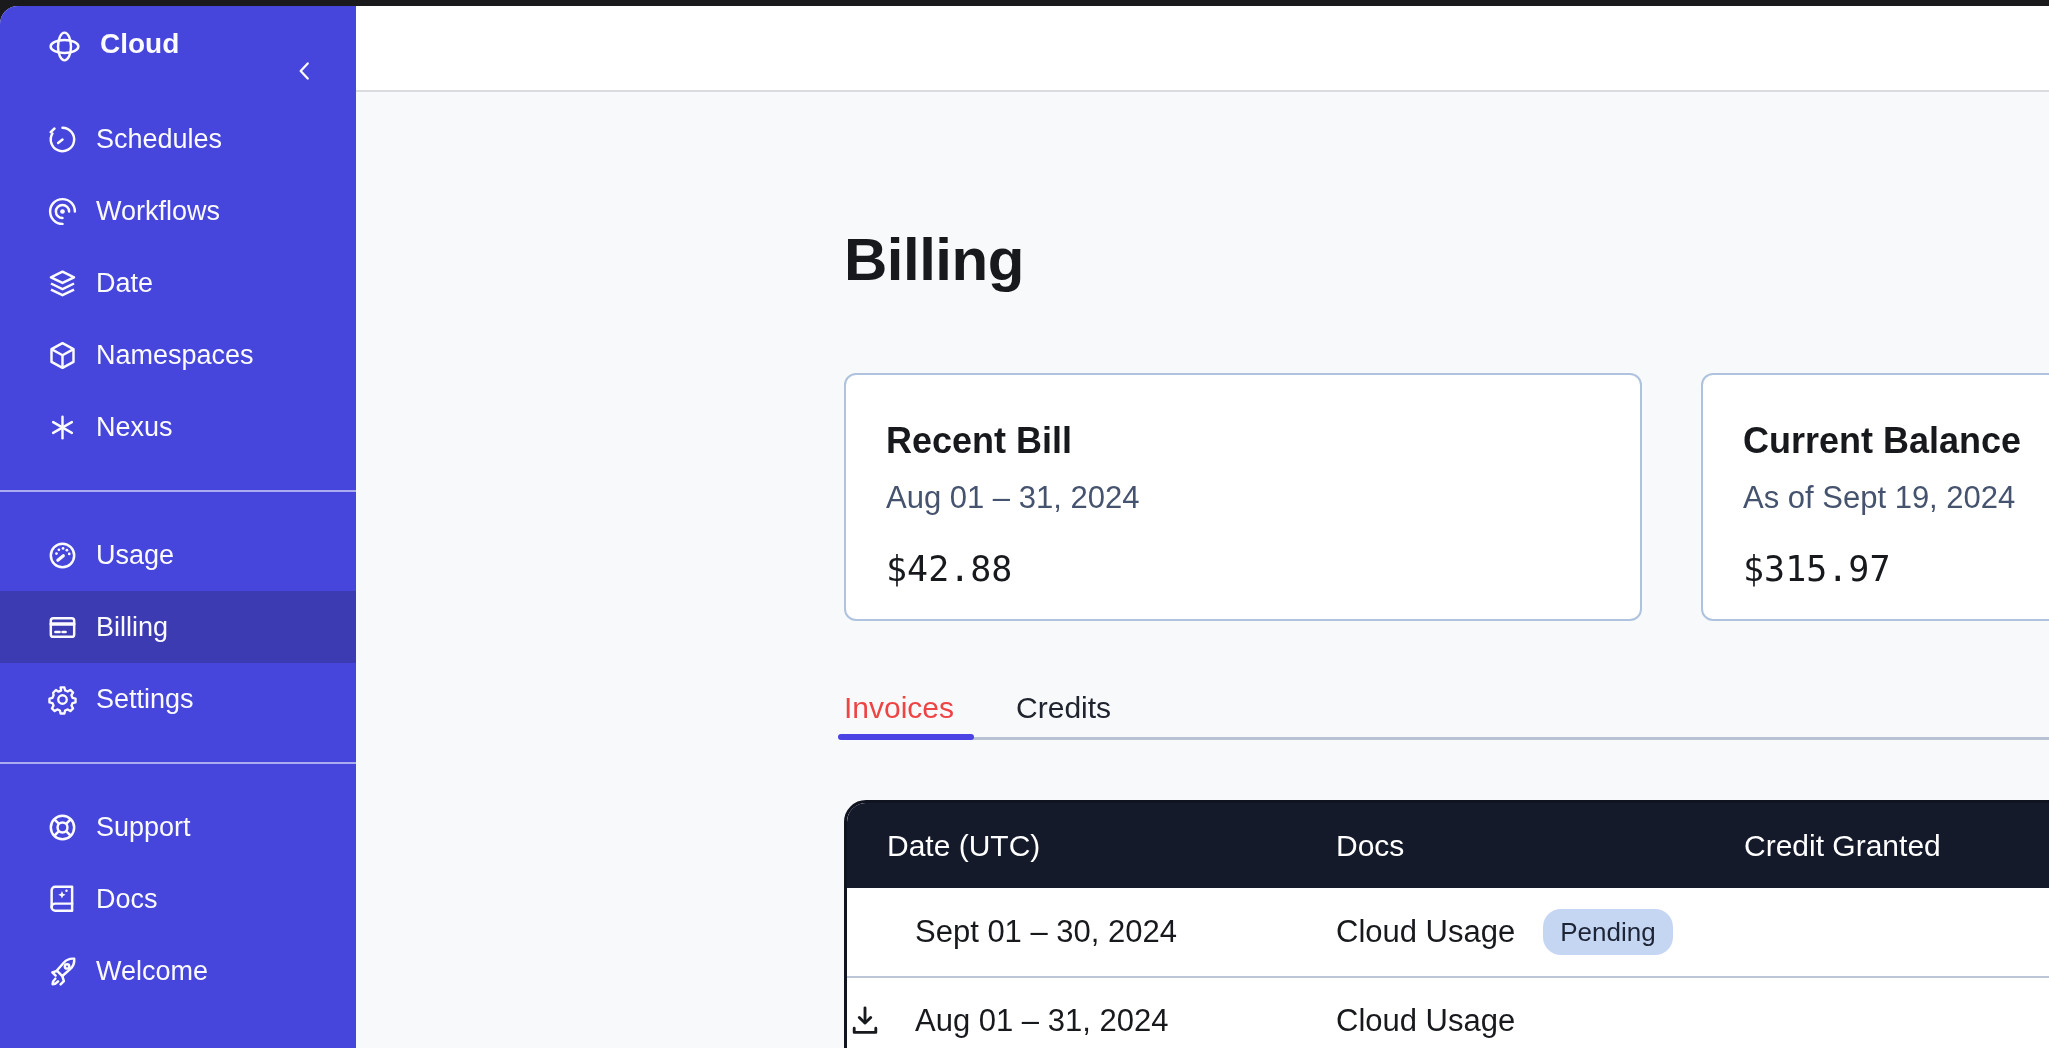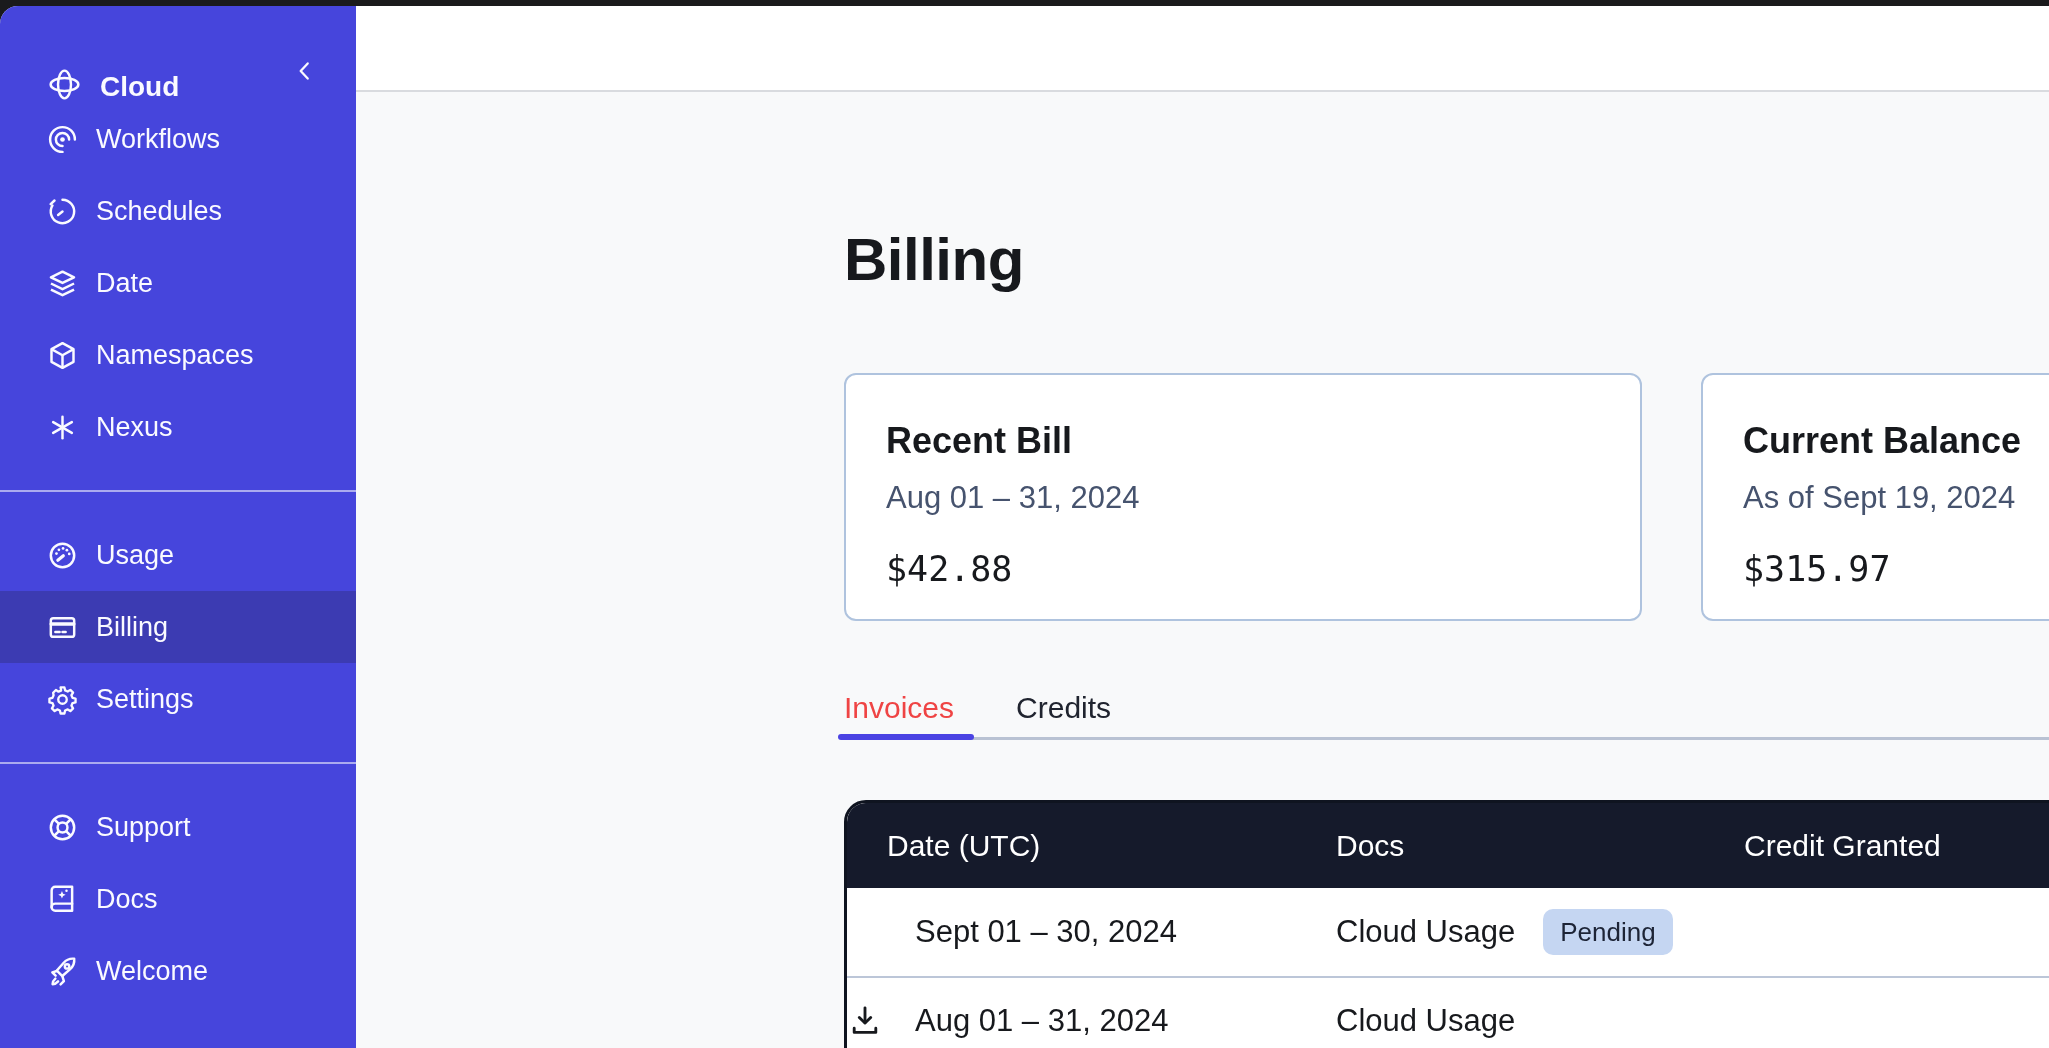--- a/index.html
+++ b/index.html
@@ -4,21 +4,21 @@
 <style>
   * { margin:0; padding:0; box-sizing:border-box; }
   html,body { width:2049px; height:1048px; overflow:hidden; }
   body { background:#1A1A1C; font-family:"Liberation Sans", sans-serif; position:relative; }
 
   .app { position:absolute; top:6px; left:0; width:2049px; height:1042px;
          border-top-left-radius:18px; overflow:hidden; display:flex; background:#F8F9FA; }
 
   
   .sidebar { width:356px; flex:none; background:#4645DC; color:#FAFAFF; position:relative; }
-  .brand-row { height:97px; display:flex; align-items:flex-end; gap:17px; padding:22px 0 0 46px; }
+  .brand-row { height:97px; display:flex; align-items:flex-start; gap:17px; padding:22px 0 0 46px; }
   .brand-label { font-size:28px; font-weight:600; }
   .collapse-btn { position:absolute; top:48px; right:36px; width:30px; height:34px;
                   display:flex; align-items:center; justify-content:center; cursor:pointer; }
   .nav-item { height:72px; display:flex; align-items:center; gap:17px; padding-left:46px;
               font-size:27px; font-weight:500; cursor:pointer; }
   .nav-item.selected { background:#3C3BB2; }
   .nav-icon { width:33px; height:33px; flex:none; display:flex; }
   .nav-icon svg, .collapse-btn svg, .brand-logo svg { width:100%; height:100%; }
   .brand-logo { width:37px; height:37px; flex:none; display:flex; }
   .side-divider { height:2px; background:rgba(255,255,255,.55); margin:27px 0; }
@@ -52,21 +52,21 @@
               border-top-left-radius:18px; }
   .th-date { padding-left:40px; }
   .t-row { height:88px; display:grid; grid-template-columns:489px 408px 1fr; align-items:center;
            font-size:31px; color:#17191D; background:#FFFFFF; }
   .t-row + .t-row { border-top:2px solid #BCC6D8; }
   .date-cell { display:flex; align-items:center; }
   .dl-slot { width:68px; flex:none; display:flex; align-items:center; }
   .dl-slot svg { width:36px; height:36px; }
   .type-cell { display:flex; align-items:center; }
   .badge { margin-left:28px; background:#C5D6F2; color:#1D2436; font-size:26px; font-weight:500;
-           padding:7px 17px; border-radius:10px; line-height:32px; }
+           padding:7px 17px; border-radius:18px; line-height:32px; }
 </style>
 </head>
 <body>
 
 <div class="app">
 
   <nav class="sidebar">
     <div class="brand-row">
       <span class="brand-logo">
         <svg viewBox="0 0 24 24" fill="none" stroke="currentColor" stroke-width="1.6">
@@ -80,36 +80,36 @@
       <span style="display:flex;width:26px;height:30px;">
         <svg viewBox="0 0 24 24" fill="none" stroke="currentColor" stroke-width="2.1" stroke-linecap="round" stroke-linejoin="round">
           <path d="M14.5 5L8 12l6.5 7"></path>
         </svg>
       </span>
     </div>
 
     <div class="nav-item">
       <span class="nav-icon">
         <svg viewBox="0 0 24 24" fill="none" stroke="currentColor" stroke-width="1.8" stroke-linecap="round">
+          <path d="M12 3.5a8.5 8.5 0 1 1-7.3 4.1"></path>
+            <path d="M3.4 6.6L6.2 4"></path>
+            <path d="M12 12l-3.2 2.5"></path>
+        </svg>
+      </span>
+      <span>Schedules</span>
+    </div>
+    <div class="nav-item">
+      <span class="nav-icon">
+        <svg viewBox="0 0 24 24" fill="none" stroke="currentColor" stroke-width="1.8" stroke-linecap="round">
           <path d="M21 12a9 9 0 1 0-9 9"></path>
             <path d="M16.8 12A4.8 4.8 0 1 0 12 16.8"></path>
           <circle cx="12" cy="12" r="1.7" fill="currentColor" stroke="none"></circle>
         </svg>
       </span>
       <span>Workflows</span>
-    </div>
-    <div class="nav-item">
-      <span class="nav-icon">
-        <svg viewBox="0 0 24 24" fill="none" stroke="currentColor" stroke-width="1.8" stroke-linecap="round">
-          <path d="M12 3.5a8.5 8.5 0 1 1-7.3 4.1"></path>
-            <path d="M3.4 6.6L6.2 4"></path>
-            <path d="M12 12l-3.2 2.5"></path>
-        </svg>
-      </span>
-      <span>Schedules</span>
     </div>
     <div class="nav-item">
       <span class="nav-icon">
         <svg viewBox="0 0 24 24" fill="none" stroke="currentColor" stroke-width="1.8" stroke-linejoin="round">
           <path d="M12 3.4l8.4 4.1L12 11.6 3.6 7.5z"></path>
             <path d="M3.6 12l8.4 4.1 8.4-4.1"></path>
             <path d="M3.6 16.4l8.4 4.1 8.4-4.1"></path>
         </svg>
       </span>
       <span>Date</span>

